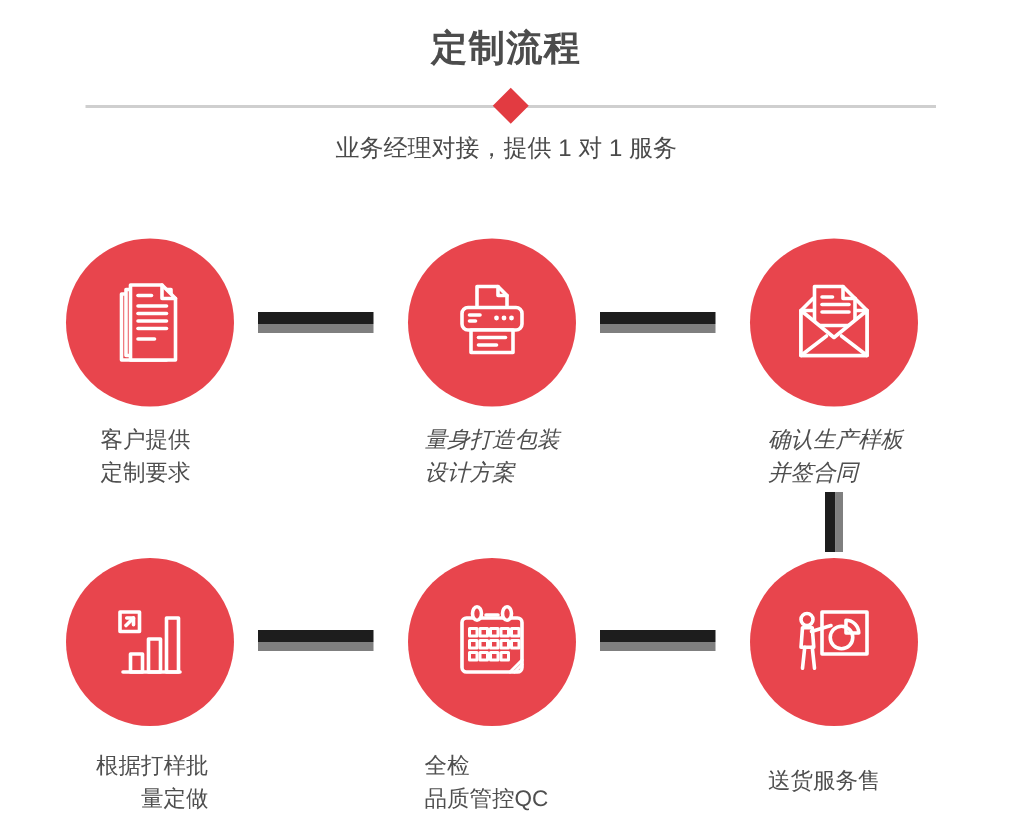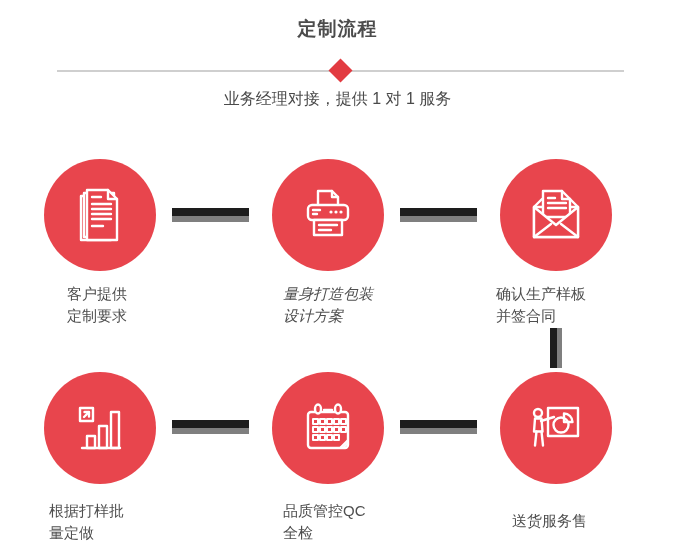--- a/index.html
+++ b/index.html
@@ -2,21 +2,21 @@
 <html><head>
 <meta charset="utf-8">
 <style>
   html,body{margin:0;padding:0;background:#fff;}
   .stage{
     position:relative;width:675px;height:550px;background:#fff;overflow:hidden;
     font-family:"Liberation Sans","DejaVu Sans",sans-serif;
   }
   .page-title{
     position:absolute;top:16px;left:0;width:100%;text-align:center;
-    font-size:19px;font-weight:bold;color:#4c4c4c;letter-spacing:1px;
+    font-size:24px;font-weight:bold;color:#4c4c4c;letter-spacing:1px;
   }
   .divider{
     position:absolute;top:70px;left:57px;width:567px;height:2px;background:#cfcfcf;
   }
   .diamond{
     position:absolute;top:62px;left:332px;width:17px;height:17px;
     background:#e23b41;transform:rotate(45deg);
   }
   .subtitle{
     position:absolute;top:89px;left:0;width:100%;text-align:center;
@@ -123,39 +123,39 @@
         <path class="icon-fill" d="M19 8 h19 l8 8 v18 h-27 z"></path>
         <path d="M38 8 v8 h8"></path>
         <path d="M24 15 h7"></path>
         <path d="M24 20 h18"></path>
         <path d="M24 25 h18"></path>
         <path class="icon-fill" d="M10 24 L32 42 L54 24 v30 h-44 z"></path>
         <path d="M10 54 L27 41 M54 54 L37 41"></path>
       </g>
     </svg>
   </div>
-  <div class="step-label" style="left:496px;top:283px;">
+  <div class="step-label" style="left:512px;top:283px;font-style:italic;">
     <div>确认生产样板</div>
     <div>并签合同</div>
   </div>
 
   <div class="circle" style="left:44px;top:372px;">
     <svg viewBox="0 0 64 64">
       <g class="icon-stroke">
         <path d="M14 52 h38"></path>
         <rect x="19" y="40" width="8" height="12"></rect>
         <rect x="31" y="30" width="8" height="22"></rect>
         <rect x="43" y="16" width="8" height="36"></rect>
         <rect class="icon-fill" x="12" y="12" width="13" height="13"></rect>
         <path d="M16 21 L21 16"></path>
         <path d="M21 16 h-4.5 M21 16 v4.5"></path>
       </g>
     </svg>
   </div>
-  <div class="step-label" style="left:49px;top:500px;">
+  <div class="step-label" style="left:64px;top:500px;text-align:right;">
     <div>根据打样批</div>
     <div>量定做</div>
   </div>
 
   <div class="circle" style="left:272px;top:372px;">
     <svg viewBox="0 0 64 64">
       <g class="icon-stroke">
         <rect class="icon-fill" x="12" y="16" width="40" height="36" rx="3"></rect>
         <ellipse class="icon-fill" cx="22" cy="13" rx="3" ry="4.5"></ellipse>
         <ellipse class="icon-fill" cx="42" cy="13" rx="3" ry="4.5"></ellipse>
@@ -174,22 +174,22 @@
           <rect x="17" y="39" width="5" height="5"></rect>
           <rect x="24" y="39" width="5" height="5"></rect>
           <rect x="31" y="39" width="5" height="5"></rect>
           <rect x="38" y="39" width="5" height="5"></rect>
           <path d="M44 52 L52 44 M47 52 L52 47"></path>
         </g>
       </g>
     </svg>
   </div>
   <div class="step-label" style="left:283px;top:500px;">
+    <div>全检</div>
     <div>品质管控QC</div>
-    <div>全检</div>
   </div>
 
   <div class="circle" style="left:500px;top:372px;">
     <svg viewBox="0 0 64 64">
       <g class="icon-stroke">
         <rect x="24" y="12" width="30" height="28"></rect>
         <circle cx="37" cy="29" r="7.5"></circle>
         <path d="M40 17.5 a8.5 8.5 0 0 1 8.5 8.5 L40 26 z"></path>
         <circle cx="14" cy="17" r="4"></circle>
         <path d="M11 22.5 h6.5 l1 13 h-8.5 z"></path>

